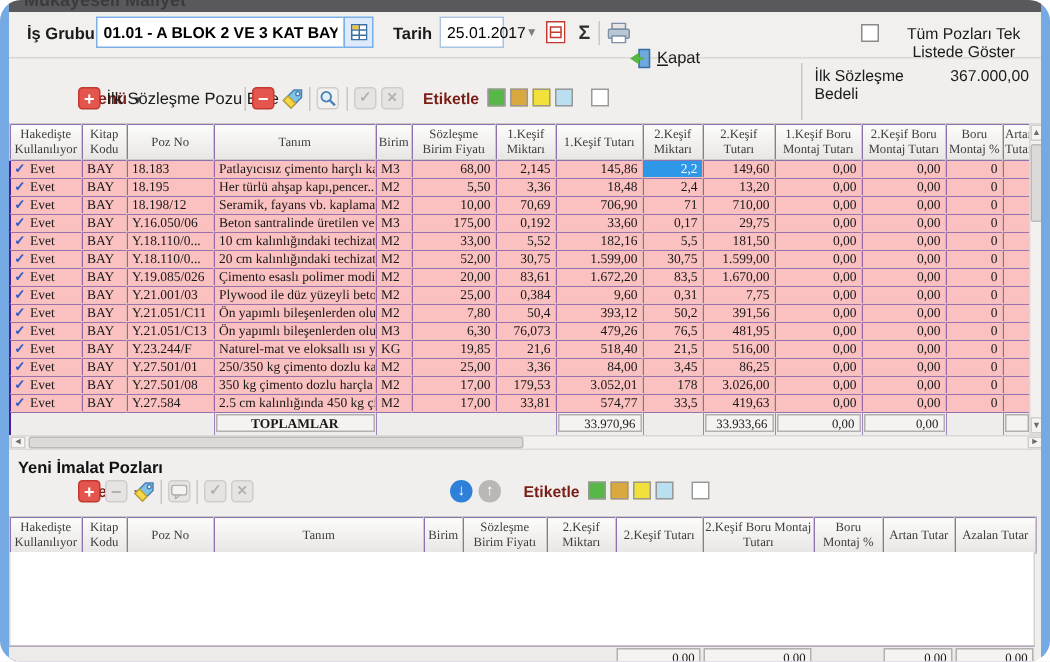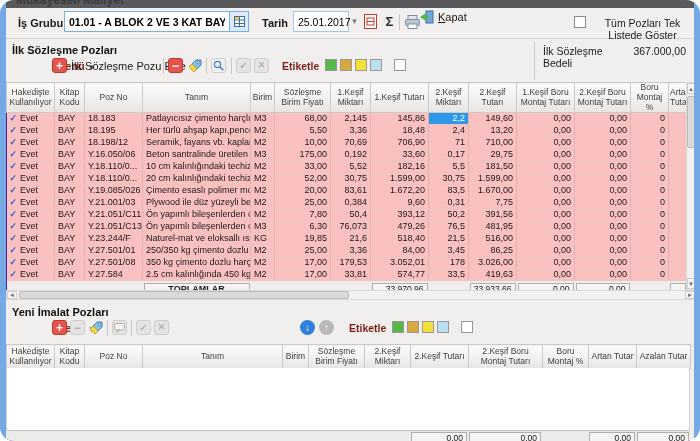--- a/index.html
+++ b/index.html
@@ -15,21 +15,21 @@
 
   
   #top-toolbar { position:absolute; left:6px; right:6px; top:8px; height:31px; background:#f1f0ee; border-bottom:1px solid #d9d7d5; }
   .lbl { position:absolute; font-size:11px; font-weight:bold; color:#1a1a1a; }
   .combo { position:absolute; background:#fff; border:1px solid #7aafe8; font-size:10.5px; display:flex; align-items:center; padding:0 4px; }
   .combo.gray { border-color:#a9c4e0; }
   .combo .arrow { margin-left:auto; color:#7f7d7b; font-size:8px; }
   .sqbtn { position:absolute; width:20px; height:21px; background:#ddeafa; border:1px solid #7aafe8; display:flex; align-items:center; justify-content:center; }
   .toolicon { position:absolute; width:17px; height:17px; display:flex; align-items:center; justify-content:center; }
   .vsep { position:absolute; width:1px; background:#c9c7c5; }
-  #kapat-btn { position:absolute; left:414px; top:0; height:18px; display:flex; align-items:center; gap:4px; cursor:pointer; }
+  #kapat-btn { position:absolute; left:414px; top:22px; height:18px; display:flex; align-items:center; gap:4px; cursor:pointer; }
   #kapat-btn .btn-label { font-size:11px; color:#1a1a1a; display:inline-block; }
   .btn-label::first-letter { text-decoration:underline; }
   .checkbox { position:absolute; width:12px; height:12px; background:#fff; border:1px solid #8c8a88; }
   .cb-label { position:absolute; font-size:10.5px; color:#1a1a1a;text-align:center; }
 
   
   .section-title { position:absolute; font-size:11px; font-weight:bold; color:#111; }
   .menu-btn { position:absolute; font-size:11px; font-weight:bold; color:#7a1f17; cursor:pointer;margin-left:44px; }
   .menu-btn .arrow { color:#555; font-size:8px; }
   .icon16 { position:absolute; width:15px; height:15px; border-radius:3px; display:flex; align-items:center; justify-content:center; font-size:12px; font-weight:bold; line-height:1; }
@@ -39,21 +39,21 @@
   .tagbox { position:absolute; display:flex; gap:3px; }
   .tagsq { width:12px; height:12px; border:1px solid #9a9896; display:inline-block; }
   .tagsq:last-child { margin-left:9px; background:#fff; }
   .addlbl { position:absolute; font-size:11px; color:#1a1a1a; }
 
   
   #summary { position:absolute; left:534px; top:42px; width:154px; height:38px; border-left:1px solid #cbc9c7; padding:3px 2px 0 8px; }
   .sumrow { display:flex; justify-content:space-between; font-size:10.5px; color:#1a1a1a; margin-bottom:4px; }
 
   
-  table { border-collapse:collapse; table-layout:fixed; background:#4c1d95; }
+  table { border-collapse:collapse; table-layout:fixed; background:#4c1d95;font-family:Liberation Serif, serif; }
   th { background:linear-gradient(#fcfcfb,#e8e6e4); border:1px solid #ccc9c7; font-size:8.5px; font-weight:normal; color:#3d3d3d; text-align:center; padding:0 1px; height:24px; line-height:1.15; overflow:hidden; }
   td { font-size:9px; color:#191919; padding:0 3px; height:11px; line-height:11px; white-space:nowrap; overflow:hidden; border-right:1px solid #ddb4b2; border-bottom:1px solid #eec3c1; background:#fbc1c0; }
   td.num { text-align:right; }
   td.sel { background:#2e97e8; color:#fff; }
   .chk { color:#2a5fc8; font-weight:bold; font-size:9px; margin-right:3px; }
   #table1-wrap { position:absolute; left:6px; top:82px; width:680px; }
   #table2-wrap { position:absolute; left:6px; top:344px; width:684px; }
   tfoot td { background:#efedeb; border:none; height:15px; padding:1px 1px; }
   .box { display:block; width:100%; height:12px; line-height:11px; border:1px solid #b2b0ae; background:#f4f3f1; font-size:8.5px; text-align:right; padding:0 3px; overflow:hidden; }
   .box.lab { text-align:center; font-weight:bold; font-size:9px; }
@@ -89,21 +89,21 @@
     <div class="sqbtn" style="left:223px;top:3px;">
       <svg width="11" height="11" viewBox="0 0 11 11">
           <rect x="0.5" y="0.5" width="10" height="10" fill="#fff" stroke="#3a6ea5"></rect>
           <line x1="0.5" y1="4" x2="10.5" y2="4" stroke="#3a6ea5"></line>
           <line x1="0.5" y1="7.5" x2="10.5" y2="7.5" stroke="#3a6ea5"></line>
           <line x1="5.5" y1="0.5" x2="5.5" y2="10.5" stroke="#3a6ea5"></line>
           <rect x="1" y="1" width="4" height="2.5" fill="#f2c230"></rect>
         </svg>
     </div>
     <span class="lbl" style="left:256px;top:9px;">Tarih</span>
-    <div class="combo gray" style="left:287px;top:3px;width:56px;height:21px;">
+    <div class="combo gray" style="left:287px;top:3px;width:43px;height:21px;">
       <span>25.01.2017</span>
       <span class="arrow">▼</span>
     </div>
     <div class="toolicon" style="left:356px;top:5px;">
       <svg width="13" height="15" viewBox="0 0 13 15">
           <rect x="0.5" y="0.5" width="12" height="14" fill="#fff" stroke="#c43a2e"></rect>
           <rect x="3" y="4" width="7" height="7" fill="none" stroke="#c43a2e"></rect>
           <line x1="3" y1="7.5" x2="10" y2="7.5" stroke="#c43a2e"></line>
         </svg>
     </div>
@@ -123,21 +123,20 @@
           <rect x="6" y="1" width="7" height="12" fill="#6fa8dc" stroke="#3a6ea5"></rect>
           <polygon points="0,7 6,3 6,11" fill="#57b747"></polygon>
           <rect x="5" y="6" width="4" height="2" fill="#57b747"></rect>
         </svg>
       <span class="btn-label">Kapat</span>
     </div>
     <span class="checkbox" style="left:568px;top:8px;"></span>
     <span class="cb-label" style="left:585px;top:9px;">Tüm Pozları Tek Listede Göster</span>
   </div>
 
-  <span class="section-title" style="left:12px;top:44px;">İlk Sözleşme Pozları</span>
 
   <div class="menu-btn" style="left:12px;top:60px;">
     <span>Menü</span>
     <span class="arrow">▼</span>
   </div>
   <div class="icon16 red-ic" style="left:52px;top:58px;">
       <span>+</span>
     </div>
   <span class="addlbl" style="left:71px;top:60px;">İlk Sözleşme Pozu Ekle</span>
   <div class="vsep" style="left:163px;top:58px;height:16px;"></div>

